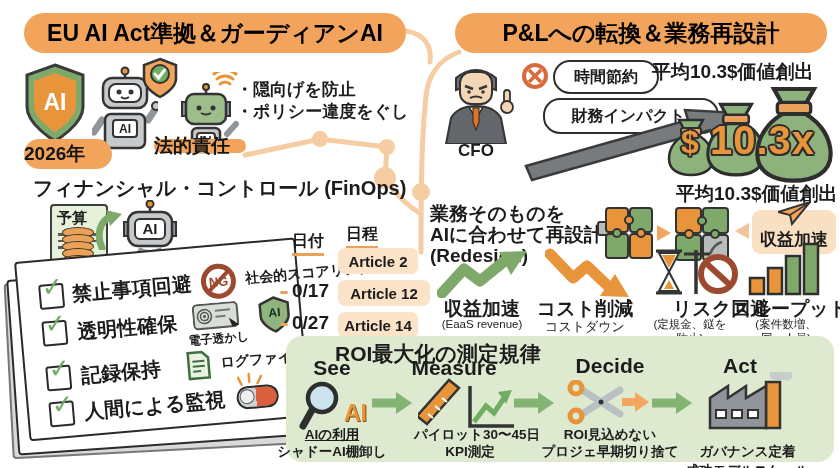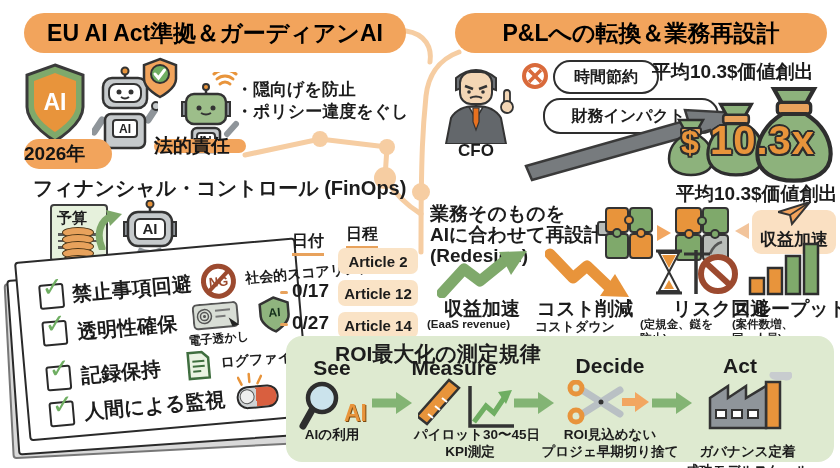--- a/index.html
+++ b/index.html
@@ -15,21 +15,21 @@
     justify-content:center;font-weight:bold;font-size:16px;}
   .article-badge{background:#FAE3C6;border-radius:7px;display:flex;align-items:center;justify-content:center;
     font-weight:bold;font-size:15px;height:26px;}
   .hdr{font-weight:bold;font-size:16px;border-bottom:3px solid #E8A25C;padding-bottom:1px;}
   .paper{background:#fff;border:2.5px solid #2a2a2a;border-radius:4px;}
   .row-label{font-weight:bold;font-size:20px;white-space:nowrap;}
   .note{font-weight:bold;font-size:13px;white-space:nowrap;}
   .checkbox{width:21px;height:21px;background:#fff;border:2.5px solid #2a2a2a;border-radius:3px;position:relative;}
   .checkmark{position:absolute;left:1px;top:-12px;color:#6FAE62;font-size:26px;font-weight:bold;line-height:1;}
   .metric-title{font-weight:bold;font-size:19px;text-align:center;white-space:nowrap;}
-  .metric-sub{font-weight:bold;font-size:11.5px;white-space:nowrap;color:#222;}
+  .metric-sub{font-weight:normal;font-size:11.5px;text-align:center;white-space:nowrap;color:#222;}
   .roi-step{font-weight:bold;font-size:21px;text-align:center;}
   .roi-line{font-weight:bold;font-size:13.5px;text-align:center;white-space:nowrap;}
   .outline-num{color:#E8943B;font-weight:bold;
     text-shadow:2px 0 0 #2e2e2e,-2px 0 0 #2e2e2e,0 2px 0 #2e2e2e,0 -2px 0 #2e2e2e,
     1.5px 1.5px 0 #2e2e2e,-1.5px 1.5px 0 #2e2e2e,1.5px -1.5px 0 #2e2e2e,-1.5px -1.5px 0 #2e2e2e;}
   .toggle{width:38px;height:19px;border:2.5px solid #2a2a2a;border-radius:11px;
     background:linear-gradient(to right,#cfd3d5 46%,#D95F3F 46%);position:relative;}
   .toggle .knob{position:absolute;left:1px;top:1px;width:13px;height:13px;border-radius:50%;
     background:#efefef;border:1.5px solid #555;}
   .coin{width:30px;height:9px;background:#E8A25C;border:1.8px solid #4a3414;border-radius:50%;margin-top:-4px;}
@@ -225,21 +225,21 @@
     </div>
   </div>
 
   <div class="abs hdr" style="left:292px;top:231px;">日付</div>
   <div class="abs hdr" style="left:346px;top:224px;">日程</div>
   <div class="abs article-badge" style="left:338px;top:248px;width:80px;">
     <span>Article 2</span>
   </div>
   <div class="abs" style="left:280px;top:291px;width:8px;height:3px;background:#E8A25C;border-radius:2px;"></div>
   <div class="abs btext" style="left:292px;top:280px;font-size:19px;">0/17</div>
-  <div class="abs article-badge" style="left:338px;top:280px;width:80px;">
+  <div class="abs article-badge" style="left:338px;top:280px;width:92px;">
     <span>Article 12</span>
   </div>
   <div class="abs" style="left:280px;top:323px;width:8px;height:3px;background:#E8A25C;border-radius:2px;"></div>
   <div class="abs btext" style="left:292px;top:312px;font-size:19px;">0/27</div>
   <div class="abs article-badge" style="left:338px;top:312px;width:80px;">
     <span>Article 14</span>
   </div>
 
   <div class="abs banner" style="left:455px;top:13px;width:372px;height:40px;">
     <span>P&amp;Lへの転換＆業務再設計</span>
@@ -386,21 +386,22 @@
 
   <div class="abs" style="left:286px;top:336px;width:548px;height:126px;background:#DEEAD0;border-radius:16px;"></div>
   <div class="abs btext" style="left:335px;top:340px;font-size:21px;white-space:nowrap;">ROI最大化の測定規律</div>
 
   <div class="abs roi-step" style="left:292px;top:356px;width:80px;">See</div>
   <svg class="abs" style="left:298px;top:378px;" width="54" height="54" viewBox="0 0 54 54">
     <circle cx="24" cy="20" r="14" fill="#CBE3EC" stroke="#2e2e2e" stroke-width="4.5"></circle>
     <line x1="14" y1="32" x2="5" y2="48" stroke="#2e2e2e" stroke-width="7" stroke-linecap="round"></line>
   </svg>
   <div class="abs btext" style="left:344px;top:400px;font-size:23px;color:#E8943B;text-shadow:1px 1px 0 #7a4a10;">AI</div>
-  <div class="abs roi-line" style="left:262px;top:426px;width:140px;">AIの利用</div>
+  <div class="abs roi-line" style="left:262px;top:426px;width:140px;text-decoration:underline;">AIの利用</div>
+  <div class="abs roi-line" style="left:252px;top:443px;width:160px;">シャドーAI棚卸し</div>
 
   <svg class="abs" style="left:372px;top:392px;" width="40" height="22" viewBox="0 0 40 22">
     <rect x="0" y="6.5" width="24" height="9" fill="#83B474"></rect>
       <polygon points="24,0 40,11 24,22" fill="#83B474"></polygon>
   </svg>
 
   <div class="abs roi-step" style="left:404px;top:356px;width:100px;">Measure</div>
   <svg class="abs" style="left:418px;top:378px;" width="100" height="55" viewBox="0 0 100 55">
     <polygon points="9,46 -1,38 31,2 41,10" fill="#E8943B" stroke="#333" stroke-width="2.5"></polygon>
     <line x1="10" y1="36" x2="15" y2="40" stroke="#fff" stroke-width="2"></line>

